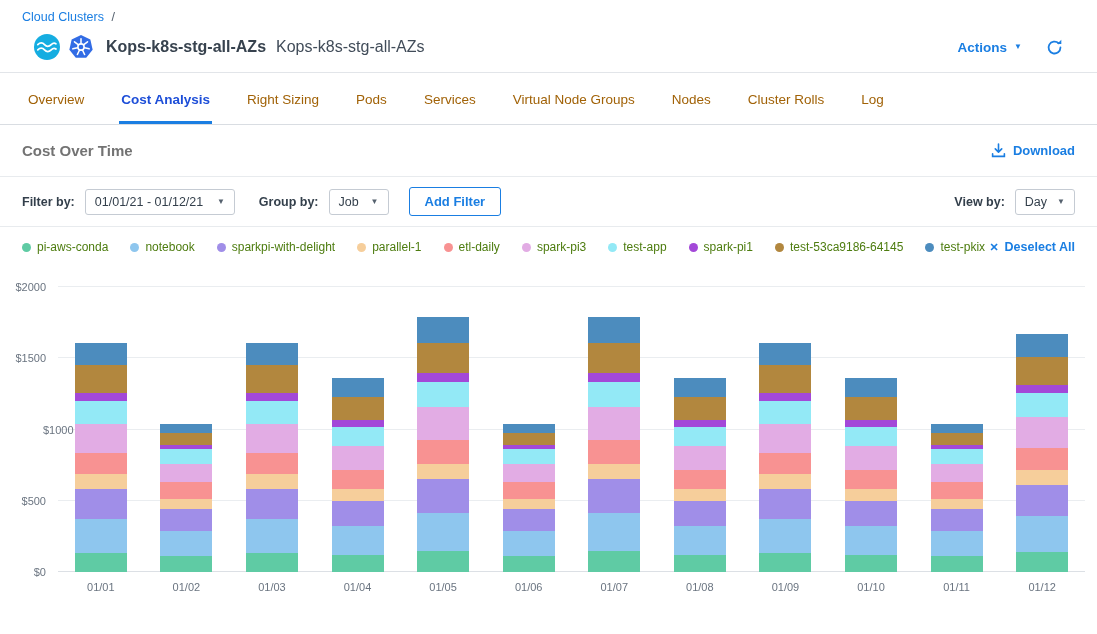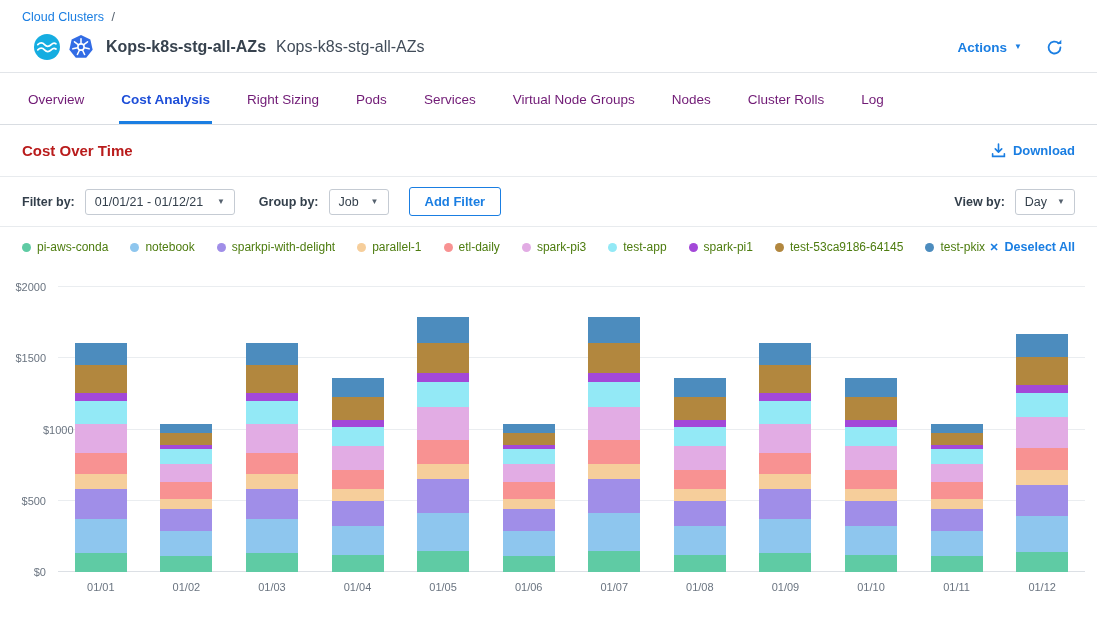--- a/index.html
+++ b/index.html
@@ -14,25 +14,25 @@
   .logo { width:26px; height:26px; margin-right:8px; display:inline-flex; }
   .logo svg { width:100%; height:100%; }
   .title { font-size:16px; font-weight:700; color:#37424E; margin:0 10px 0 4px; }
   .subtitle { font-size:16px; color:#414C59; }
   .header-right { margin-left:auto; display:flex; align-items:center; gap:24px; }
   .actions-btn { color:#1A7EE2; font-weight:700; font-size:13.5px; display:flex; align-items:center; gap:7px; cursor:pointer; }
   .caret { font-size:8px; line-height:1; }
   .refresh { width:17px; height:17px; cursor:pointer; display:inline-flex; }
 
   .tab-bar { display:flex; gap:33px; padding:0 26px; border-bottom:1px solid #D9DDE2; }
-  .tab { padding:19px 2px 14px; font-size:13.5px; color:#701a75; cursor:pointer; border-bottom:3px solid transparent; white-space:nowrap; }
+  .tab { padding:19px 2px 14px; font-size:13.5px; color:#a16207; cursor:pointer; border-bottom:3px solid transparent; white-space:nowrap; }
   .tab.active { color:#1d4ed8; font-weight:700; border-bottom-color:#1A7EE2; }
 
   .section-row { display:flex; align-items:center; justify-content:space-between; padding:17px 22px; border-bottom:1px solid #E8EBEE; }
-  .section-title { font-size:15px; font-weight:700; color:#b91c1c; }
+  .section-title { font-size:15px; font-weight:700; color:#737373; }
   .download { display:flex; align-items:center; gap:7px; color:#1A7EE2; font-weight:700; font-size:13px; cursor:pointer; }
   .download svg { width:15px; height:15px; }
 
   .filter-row { display:flex; align-items:center; gap:10px; padding:10px 22px; border-bottom:1px solid #E8EBEE; }
   .flabel { font-size:12.5px; font-weight:700; color:#333F4B; white-space:nowrap; }
   .select { display:flex; align-items:center; justify-content:space-between; gap:10px; border:1px solid #C5CBD3; border-radius:3px; padding:5px 9px; font-size:12.5px; color:#333F4B; background:#fff; cursor:pointer; white-space:nowrap; }
   .sel-caret { font-size:8px; color:#55616E; line-height:1; }
   .w-date { min-width:150px; }
   .w-sm { min-width:60px; }
   .gap-l { margin-left:14px; }

